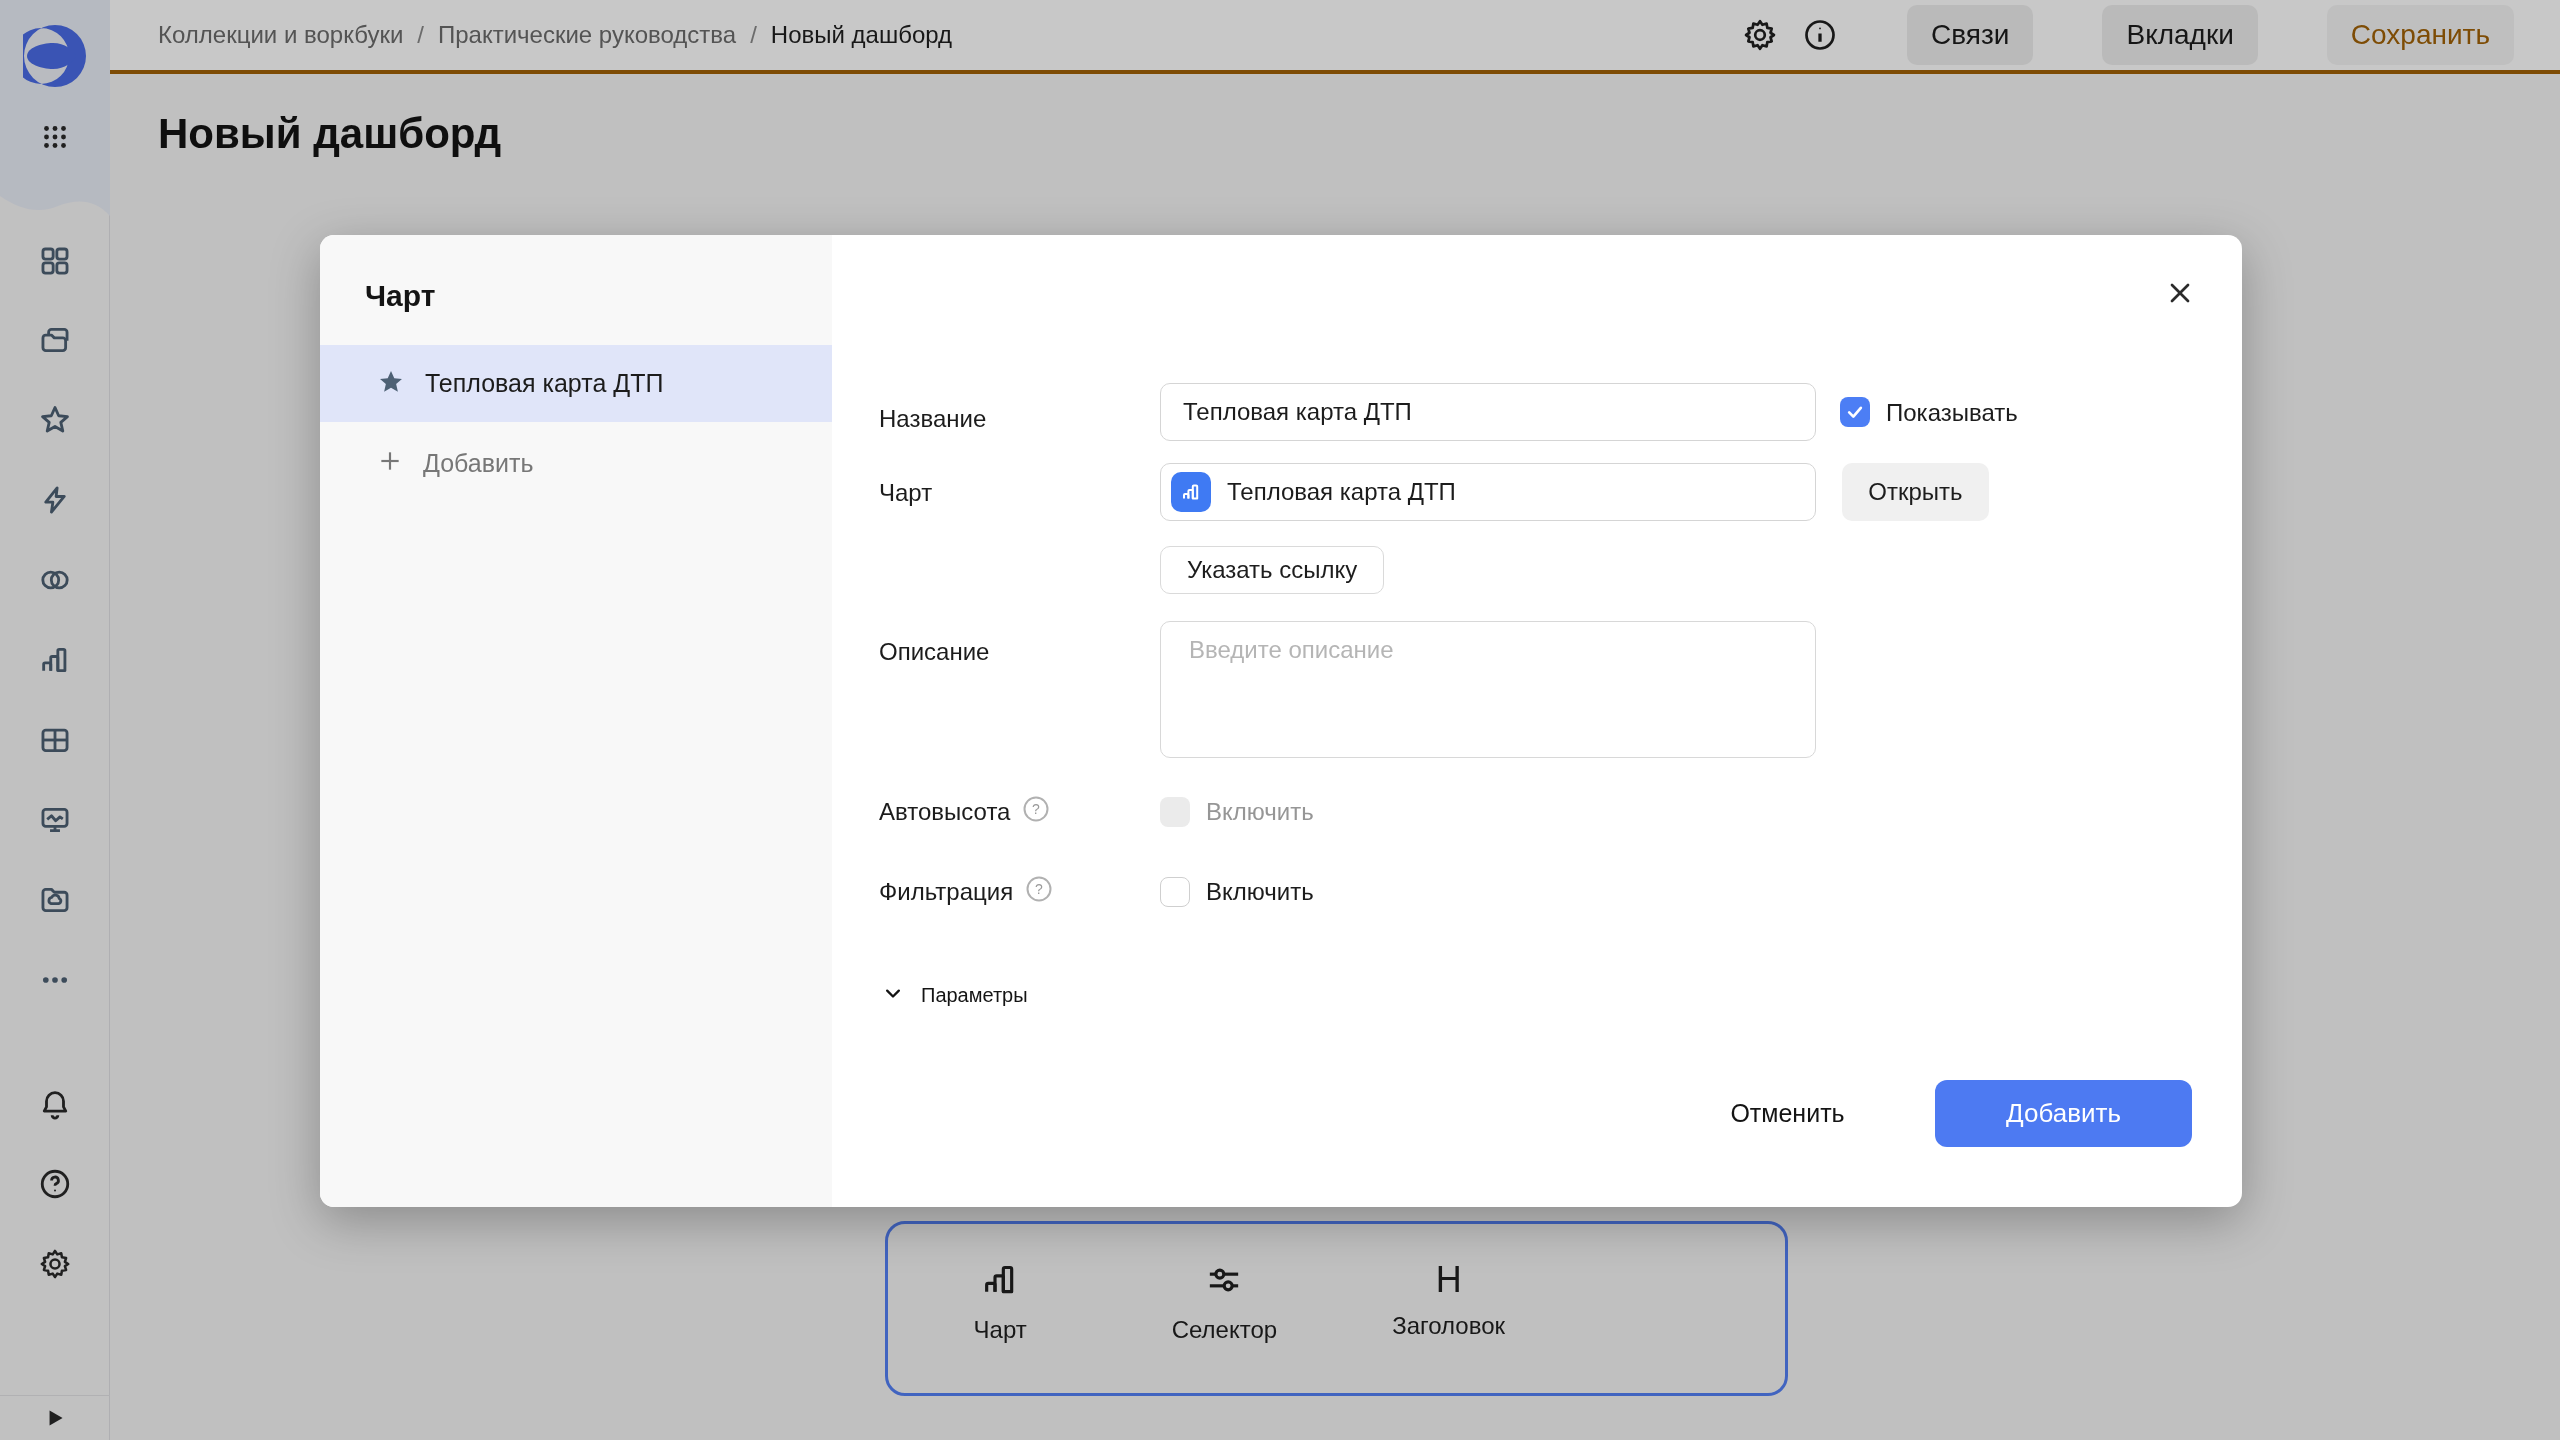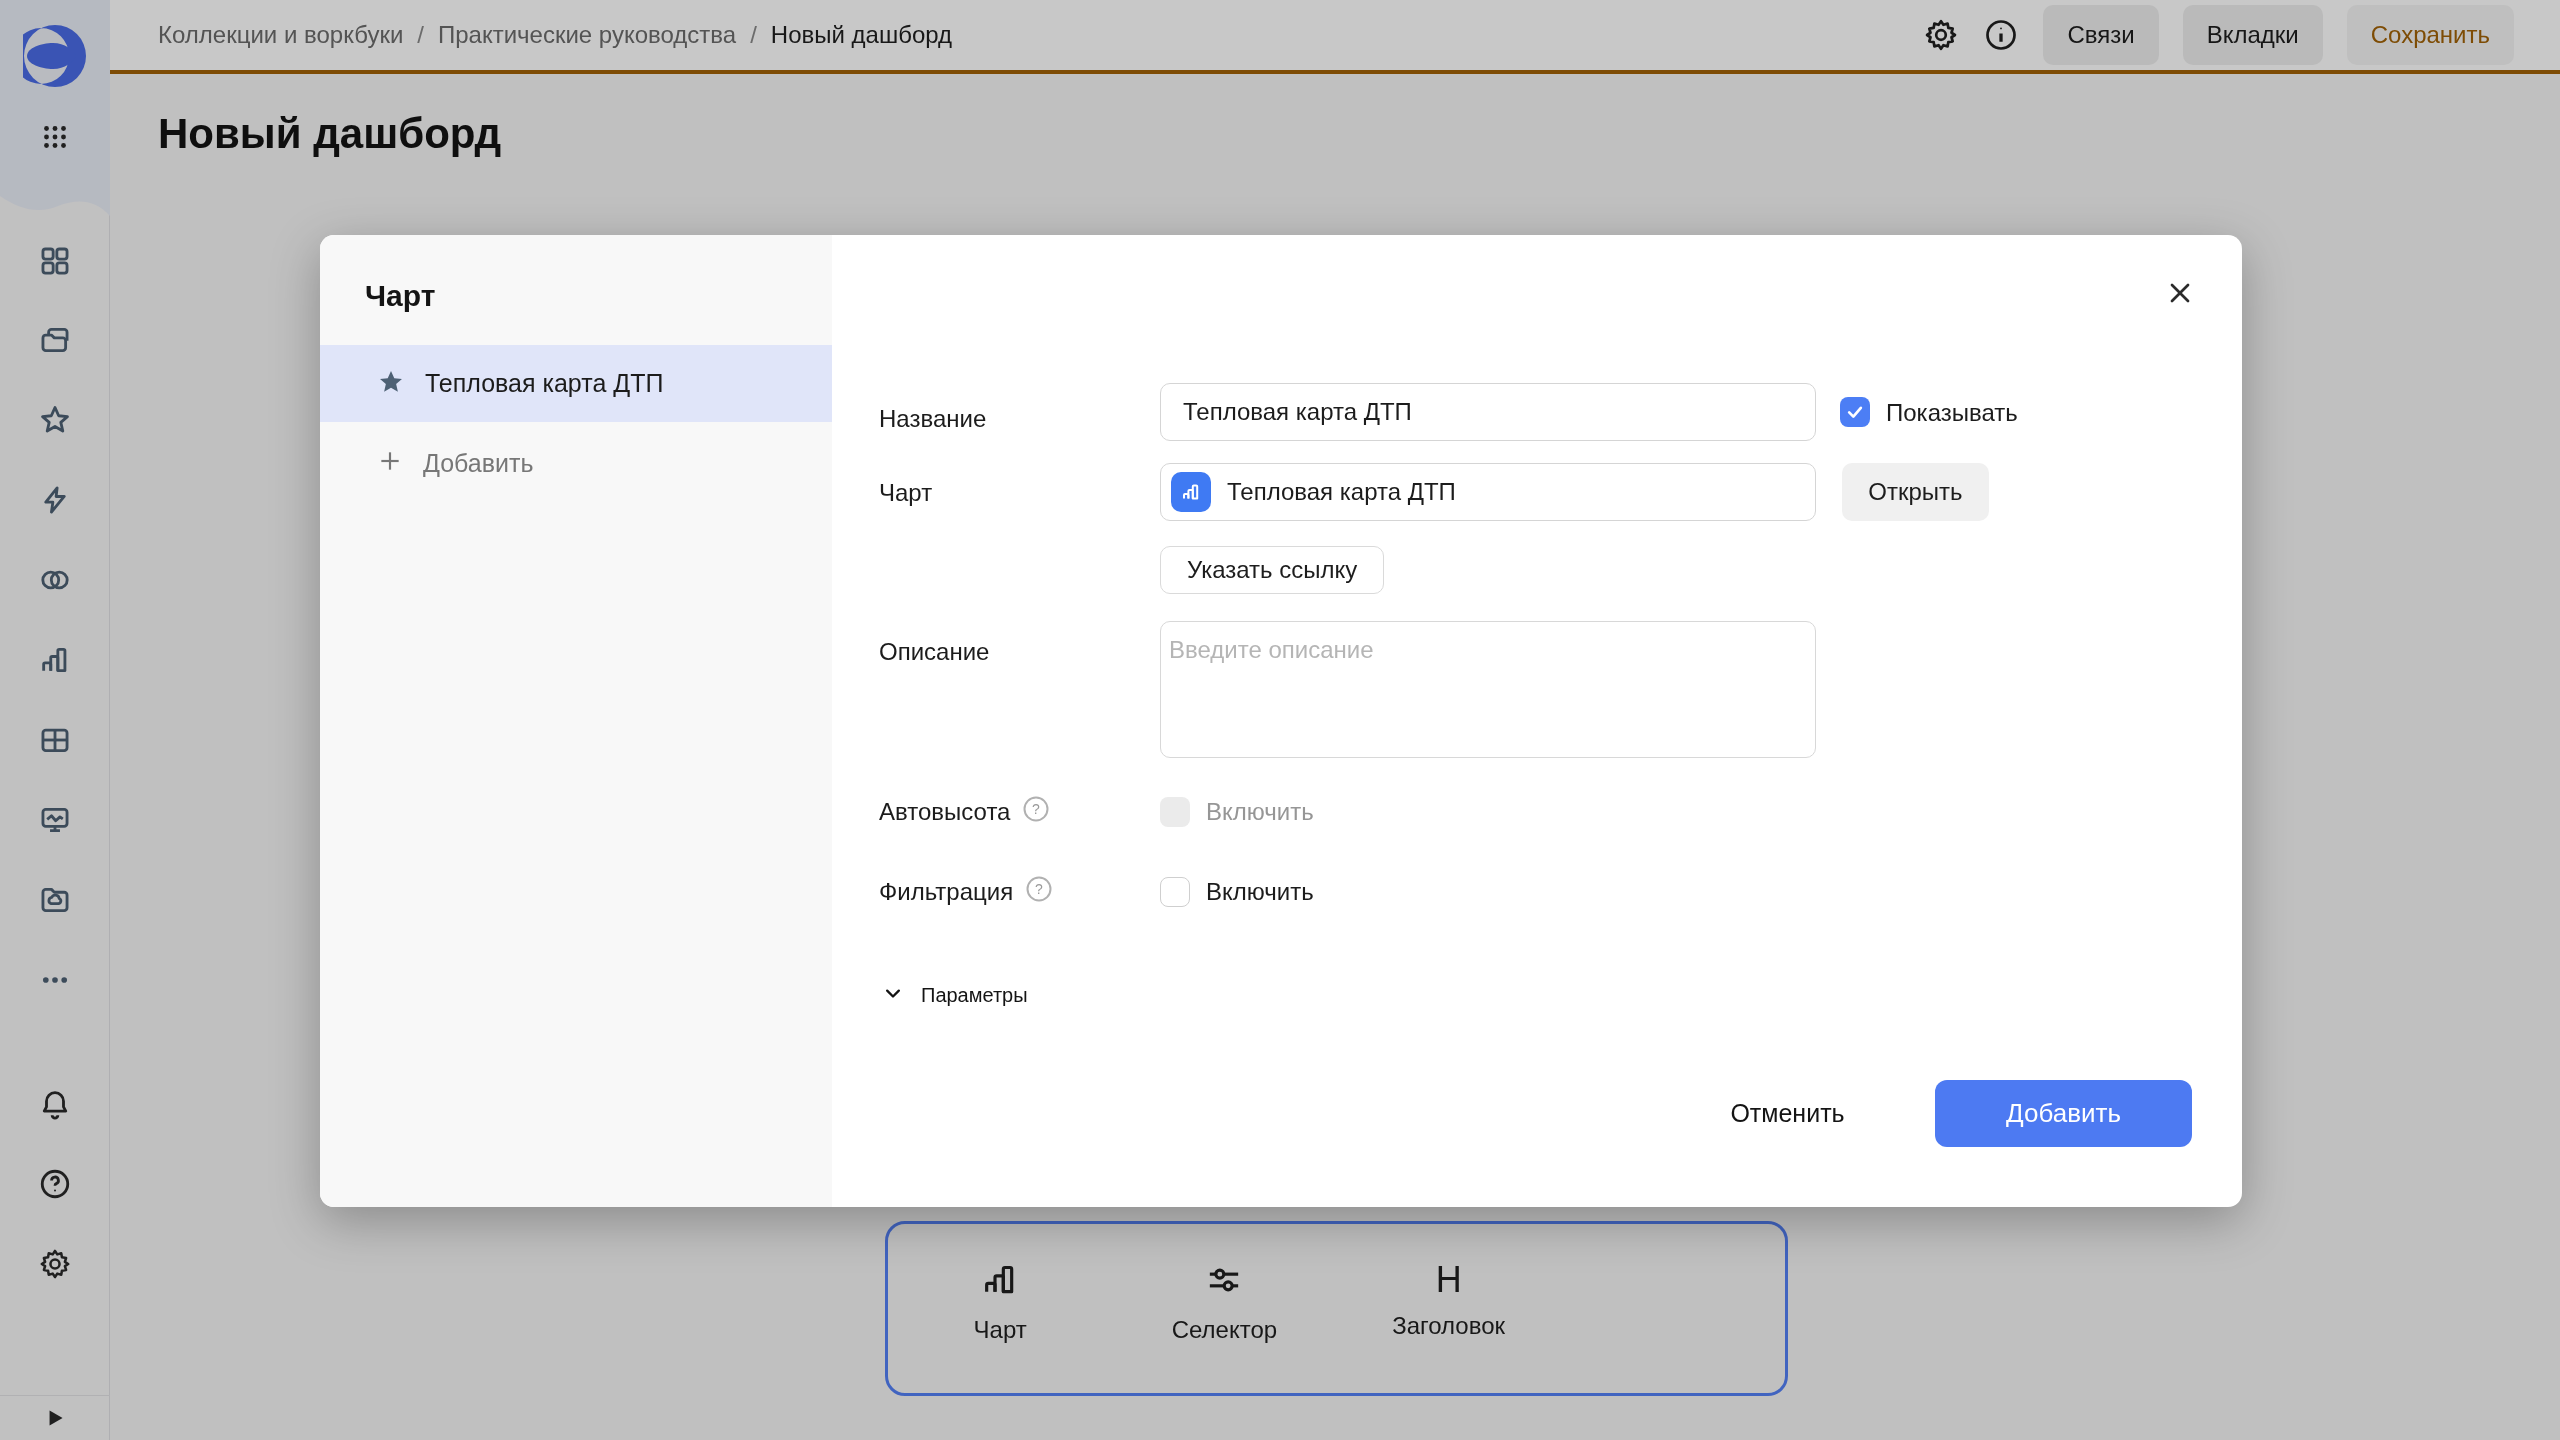--- a/index.html
+++ b/index.html
@@ -21,21 +21,21 @@
   
   .topbar { position:absolute; left:110px; top:0; width:2450px; height:74px;
     background:#ffffff; border-bottom:4px solid #a16207; display:flex; align-items:center; }
   .breadcrumbs { margin-left:48px; font-size:24px; color:#6b6b6b; display:flex; gap:14px; align-items:center; }
   .crumb { color:#6b6b6b; }
   .crumb.current { color:#1f1f1f; font-weight:500; }
   .crumb-sep { color:#8a8a8a; }
   .topbar-right { margin-left:auto; margin-right:46px; display:flex; align-items:center; gap:24px; }
   .tb-icon { color:#1f1f1f; display:flex; }
   .tb-btn { height:60px; padding:0 24px; border:none; border-radius:10px; background:#eeeeee;
-    font-size:24px; color:#1d1d1d; font-family:inherit; display:flex; align-items:center; cursor:pointer; }
+    font-size:28px; color:#1d1d1d; font-family:inherit; display:flex; align-items:center; cursor:pointer;margin-left:45px; }
   .tb-btn.disabled { background:#f4f4f4; color:#a16207; }
 
   .page-title { position:absolute; left:158px; top:110px; font-size:42px; font-weight:600; color:#141414; }
 
   
   .edit-toolbar { position:absolute; left:885px; top:1221px; width:903px; height:175px;
     border:3px solid #5480f5; border-radius:20px; display:grid; grid-template-columns:repeat(4,1fr); }
   .edit-item { display:flex; flex-direction:column; align-items:center; padding-top:36px; gap:12px;
     color:#1f1f1f; cursor:pointer; }
   .edit-item .lbl { font-size:24px; }
@@ -65,21 +65,21 @@
     border-radius:10px; background:#fff; display:flex; align-items:center; padding-left:10px; gap:16px; }
   .chart-chip { width:40px; height:40px; border-radius:10px; background:#3f7af3; display:flex;
     align-items:center; justify-content:center; color:#fff; flex:0 0 auto; }
   .chart-input .val { font-size:24px; color:#1c1c1c; }
   .open-btn { position:absolute; left:1522px; width:147px; height:58px; background:#f0f0f0; border:none;
     border-radius:10px; font-size:24px; color:#1d1d1d; font-family:inherit; cursor:pointer; }
   .link-btn { position:absolute; left:840px; height:48px; padding:0 26px; background:#fff;
     border:1px solid #dadada; border-radius:10px; font-size:24px; color:#1d1d1d; font-family:inherit; cursor:pointer; }
   textarea.desc { position:absolute; left:840px; top:386px; width:656px; height:137px; resize:none;
     border:1px solid #d8d8d8; border-radius:10px; font-size:24px; font-family:inherit; color:#6d28d9;
-    padding:14px 8px; outline:none; }
+    padding:14px 28px; outline:none; }
   textarea.desc::placeholder { color:#b5b5b5; }
 
   .checkbox { position:absolute; width:30px; height:30px; border-radius:8px; cursor:pointer; }
   .checkbox.unchecked { background:#fff; border:1px solid #cfcfcf; }
   .checkbox.checked { background:#4c7ef5; display:flex; align-items:center; justify-content:center; }
   .checkbox.disabled { background:#ebebeb; border:none; cursor:default; }
   .cb-label { position:absolute; font-size:24px; color:#1c1c1c; display:flex; align-items:center; }
   .cb-label.muted { color:#969696; }
 
   .params-header { position:absolute; left:559px; top:744px; display:flex; align-items:center; gap:14px;

